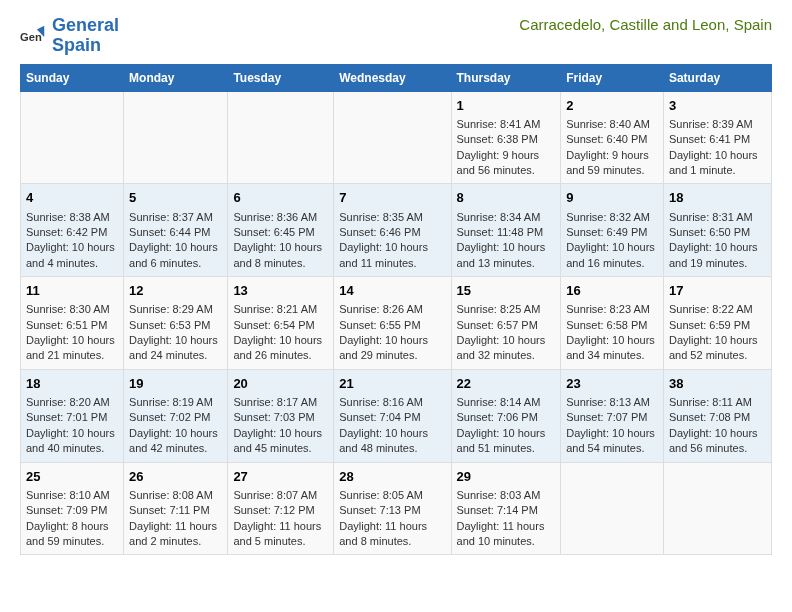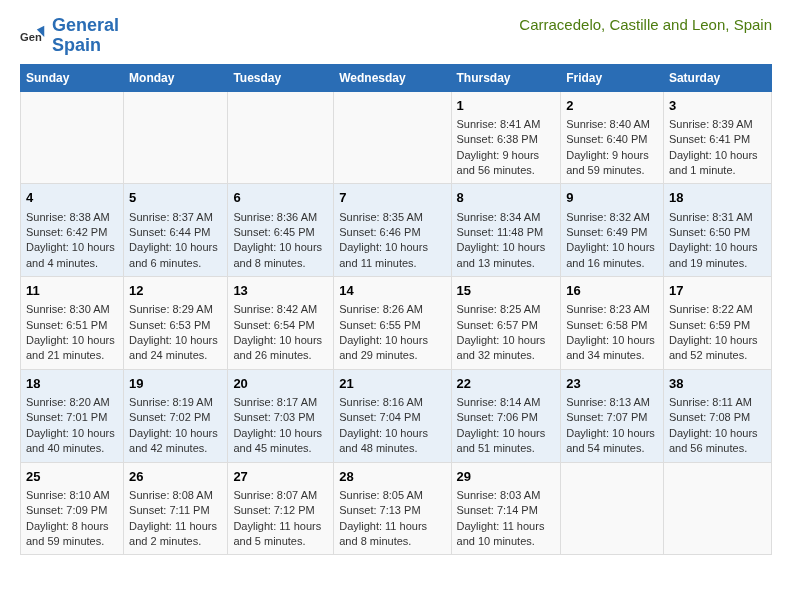--- a/index.html
+++ b/index.html
@@ -197,21 +197,21 @@
           <div class="cell-content">Daylight: 10 hours and 21 minutes.</div>
         </td>
         <td>
           <span class="day-num">12</span>
           <div class="cell-content">Sunrise: 8:29 AM</div>
           <div class="cell-content">Sunset: 6:53 PM</div>
           <div class="cell-content">Daylight: 10 hours and 24 minutes.</div>
         </td>
         <td>
           <span class="day-num">13</span>
-          <div class="cell-content">Sunrise: 8:42 AM</div>
+          <div class="cell-content">Sunrise: 8:21 AM</div>
           <div class="cell-content">Sunset: 6:54 PM</div>
           <div class="cell-content">Daylight: 10 hours and 26 minutes.</div>
         </td>
         <td>
           <span class="day-num">14</span>
           <div class="cell-content">Sunrise: 8:26 AM</div>
           <div class="cell-content">Sunset: 6:55 PM</div>
           <div class="cell-content">Daylight: 10 hours and 29 minutes.</div>
         </td>
         <td>

